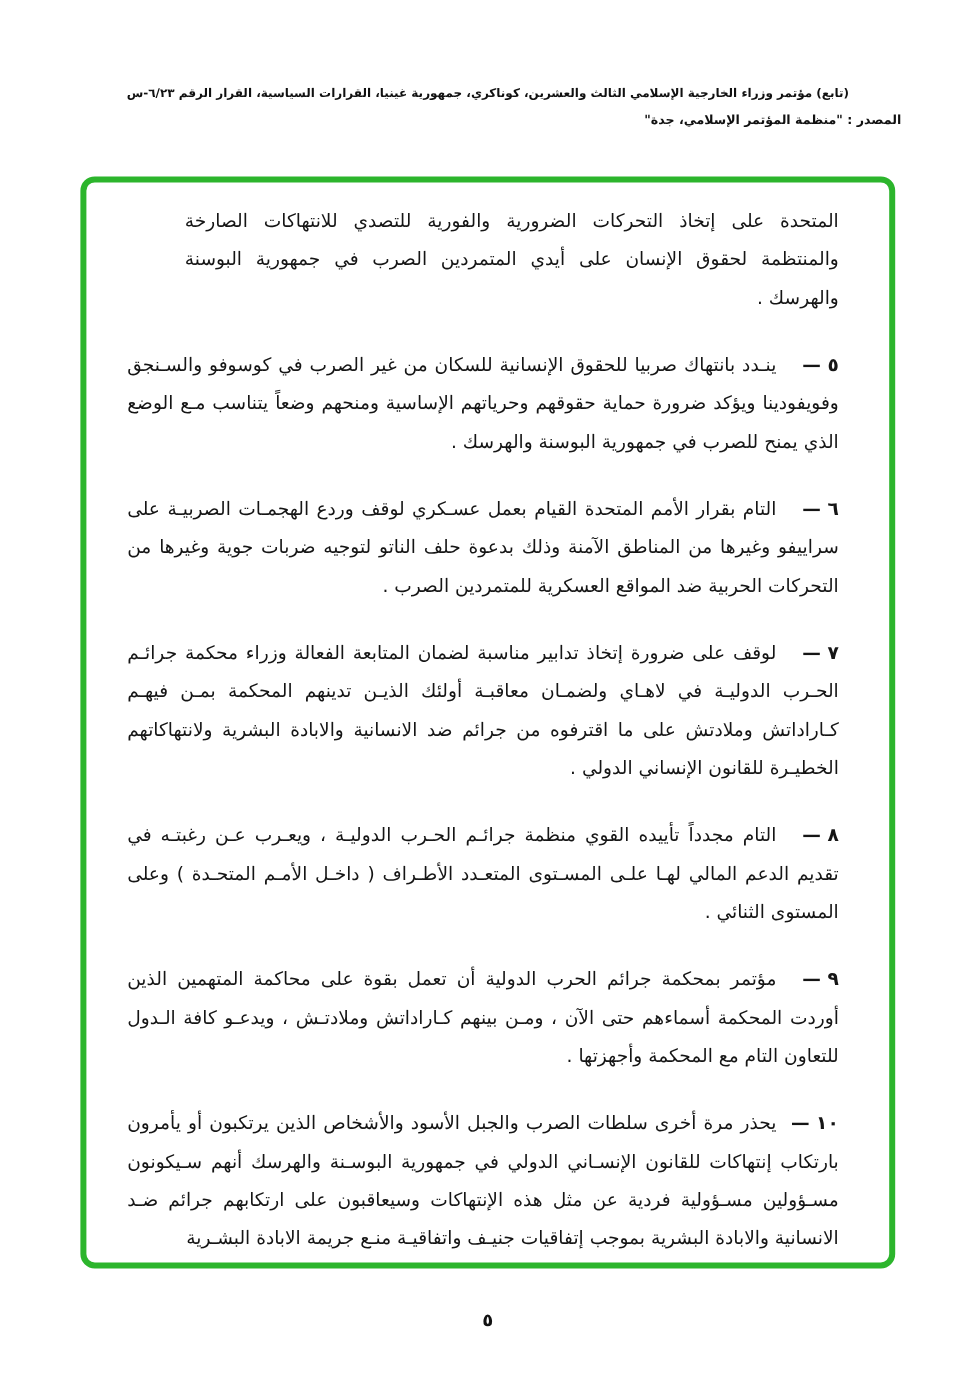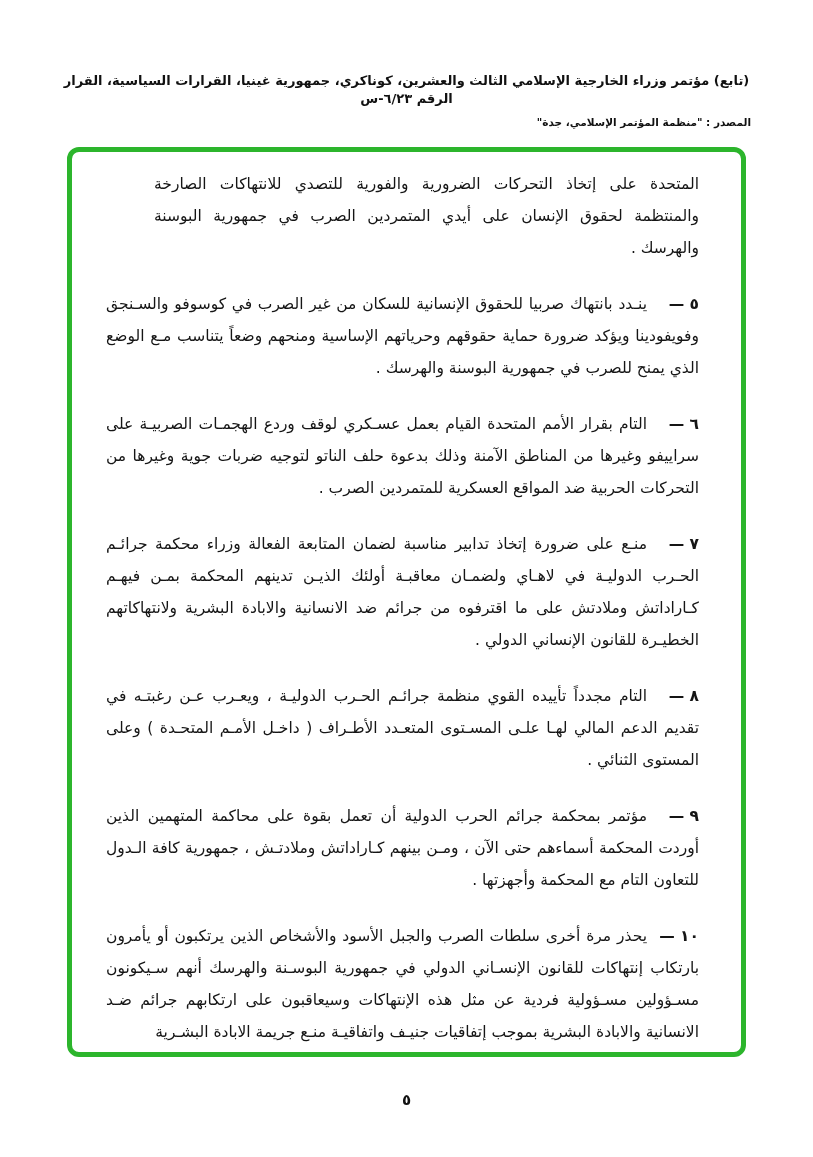--- a/index.html
+++ b/index.html
@@ -18,21 +18,21 @@
 
   
   .doc-header {
     position: absolute;
     top: 72px;
     left: 62px;
     right: 62px;
     direction: rtl;
   }
   .doc-header .h1 {
-    font-size: 13px;
+    font-size: 10px;
     font-weight: 700;
     text-align: center;
     color: #111111;
     letter-spacing: 0;
     line-height: 1.4;
   }
   .doc-header .h2 {
     font-size: 10.5px;
     font-weight: 700;
     text-align: right;
@@ -101,23 +101,23 @@
   </header>
 
   <div class="green-box" style="border-color: rgb(44, 181, 44);">
     <div class="body-text">
       <p class="intro">
         <span>المتحدة على إتخاذ التحركات الضرورية والفورية للتصدي للانتهاكات الصارخة والمنتظمة لحقوق الإنسان على أيدي المتمردين الصرب في جمهورية البوسنة والهرسك .</span>
       </p>
       <div id="items">
           <p class="item"><span class="num">٥ —</span><span class="bold">ينـدد </span><span>بانتهاك صربيا للحقوق الإنسانية للسكان من غير الصرب في كوسوفو والسـنجق وفويفودينا ويؤكد ضرورة حماية حقوقهم وحرياتهم الإساسية ومنحهم وضعاً يتناسب مـع الوضع الذي يمنح للصرب في جمهورية البوسنة والهرسك .</span></p>
           <p class="item"><span class="num">٦ —</span><span class="bold">التام </span><span>بقرار الأمم المتحدة القيام بعمل عسـكري لوقف وردع الهجمـات الصربيـة على سراييفو وغيرها من المناطق الآمنة وذلك بدعوة حلف الناتو لتوجيه ضربات جوية وغيرها من التحركات الحربية ضد المواقع العسكرية للمتمردين الصرب .</span></p>
-          <p class="item"><span class="num">٧ —</span><span class="bold">منـع </span><span>على ضرورة إتخاذ تدابير مناسبة لضمان المتابعة الفعالة وزراء محكمة جرائـم الحـرب الدوليـة في لاهـاي ولضمـان معاقبـة أولئك الذيـن تدينهم المحكمة بمـن فيهـم كـاراداتش وملادتش على ما اقترفوه من جرائم ضد الانسانية والابادة البشرية ولانتهاكاتهم الخطيـرة للقانون الإنساني الدولي .</span></p>
+          <p class="item"><span class="num">٧ —</span><span class="bold">لوقف </span><span>على ضرورة إتخاذ تدابير مناسبة لضمان المتابعة الفعالة وزراء محكمة جرائـم الحـرب الدوليـة في لاهـاي ولضمـان معاقبـة أولئك الذيـن تدينهم المحكمة بمـن فيهـم كـاراداتش وملادتش على ما اقترفوه من جرائم ضد الانسانية والابادة البشرية ولانتهاكاتهم الخطيـرة للقانون الإنساني الدولي .</span></p>
           <p class="item"><span class="num">٨ —</span><span class="bold">التام مجدداً </span><span>تأييده القوي منظمة جرائـم الحـرب الدوليـة ، </span><span class="bold">ويعـرب </span><span>عـن رغبتـه في تقديم الدعم المالي لهـا علـى المسـتوى المتعـدد الأطـراف ( داخـل الأمـم المتحـدة ) وعلى المستوى الثنائي .</span></p>
-          <p class="item"><span class="num">٩ —</span><span class="bold">مؤتمر </span><span>بمحكمة جرائم الحرب الدولية أن تعمل بقوة على محاكمة المتهمين الذين أوردت المحكمة أسماءهم حتى الآن ، ومـن بينهم كـاراداتش وملادتـش ، </span><span class="bold">جمهورية </span><span>كافة الـدول للتعاون التام مع المحكمة وأجهزتها .</span></p>
+          <p class="item"><span class="num">٩ —</span><span class="bold">مؤتمر </span><span>بمحكمة جرائم الحرب الدولية أن تعمل بقوة على محاكمة المتهمين الذين أوردت المحكمة أسماءهم حتى الآن ، ومـن بينهم كـاراداتش وملادتـش ، </span><span class="bold">ويدعـو </span><span>كافة الـدول للتعاون التام مع المحكمة وأجهزتها .</span></p>
           <p class="item"><span class="num">١٠ —</span><span class="bold">يحذر </span><span>مرة أخرى سلطات الصرب والجبل الأسود والأشخاص الذين يرتكبون أو يأمرون بارتكاب إنتهاكات للقانون الإنسـاني الدولي في جمهورية البوسـنة والهرسك أنهم سـيكونون مسـؤولين مسـؤولية فردية عن مثل هذه الإنتهاكات وسيعاقبون على ارتكابهم جرائم ضـد الانسانية والابادة البشرية بموجب إتفاقيات جنيـف واتفاقيـة منـع جريمة الابادة البشـرية</span></p>
         </div>
     </div>
   </div>
 
   <footer class="page-footer">
     <span>٥</span>
   </footer>
 
 </div>

